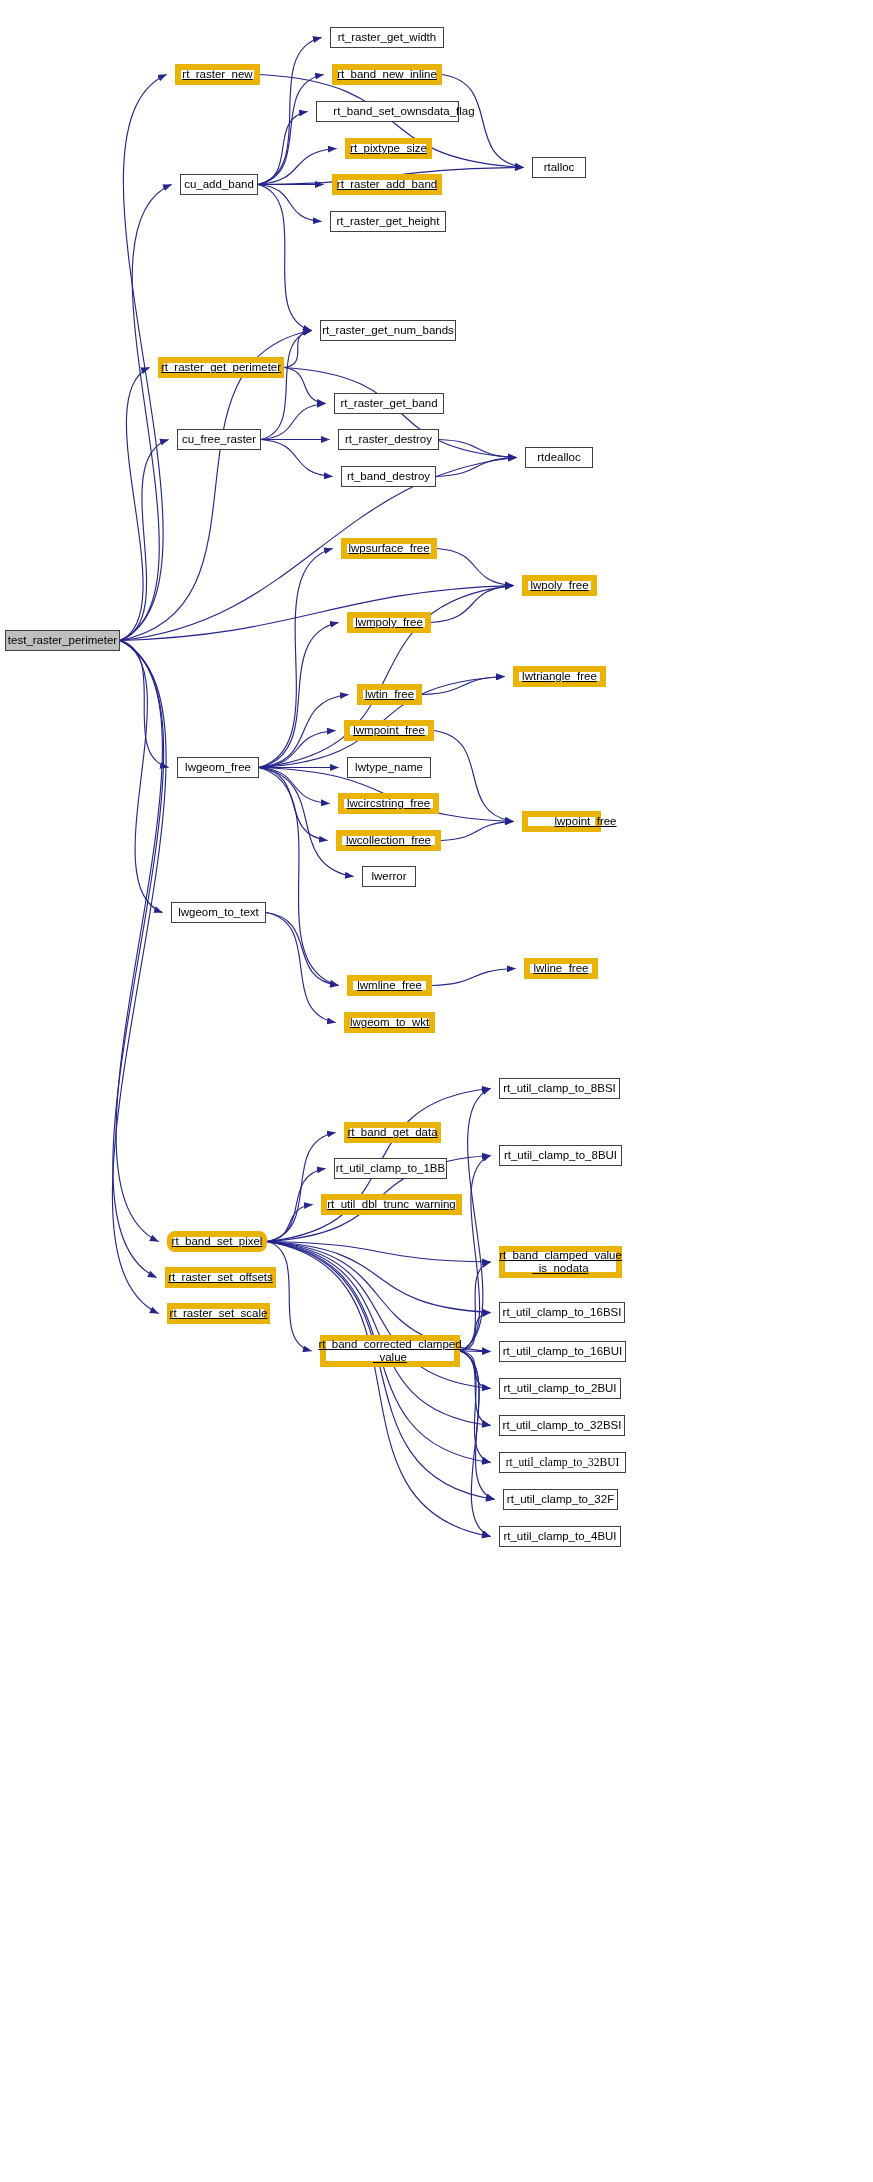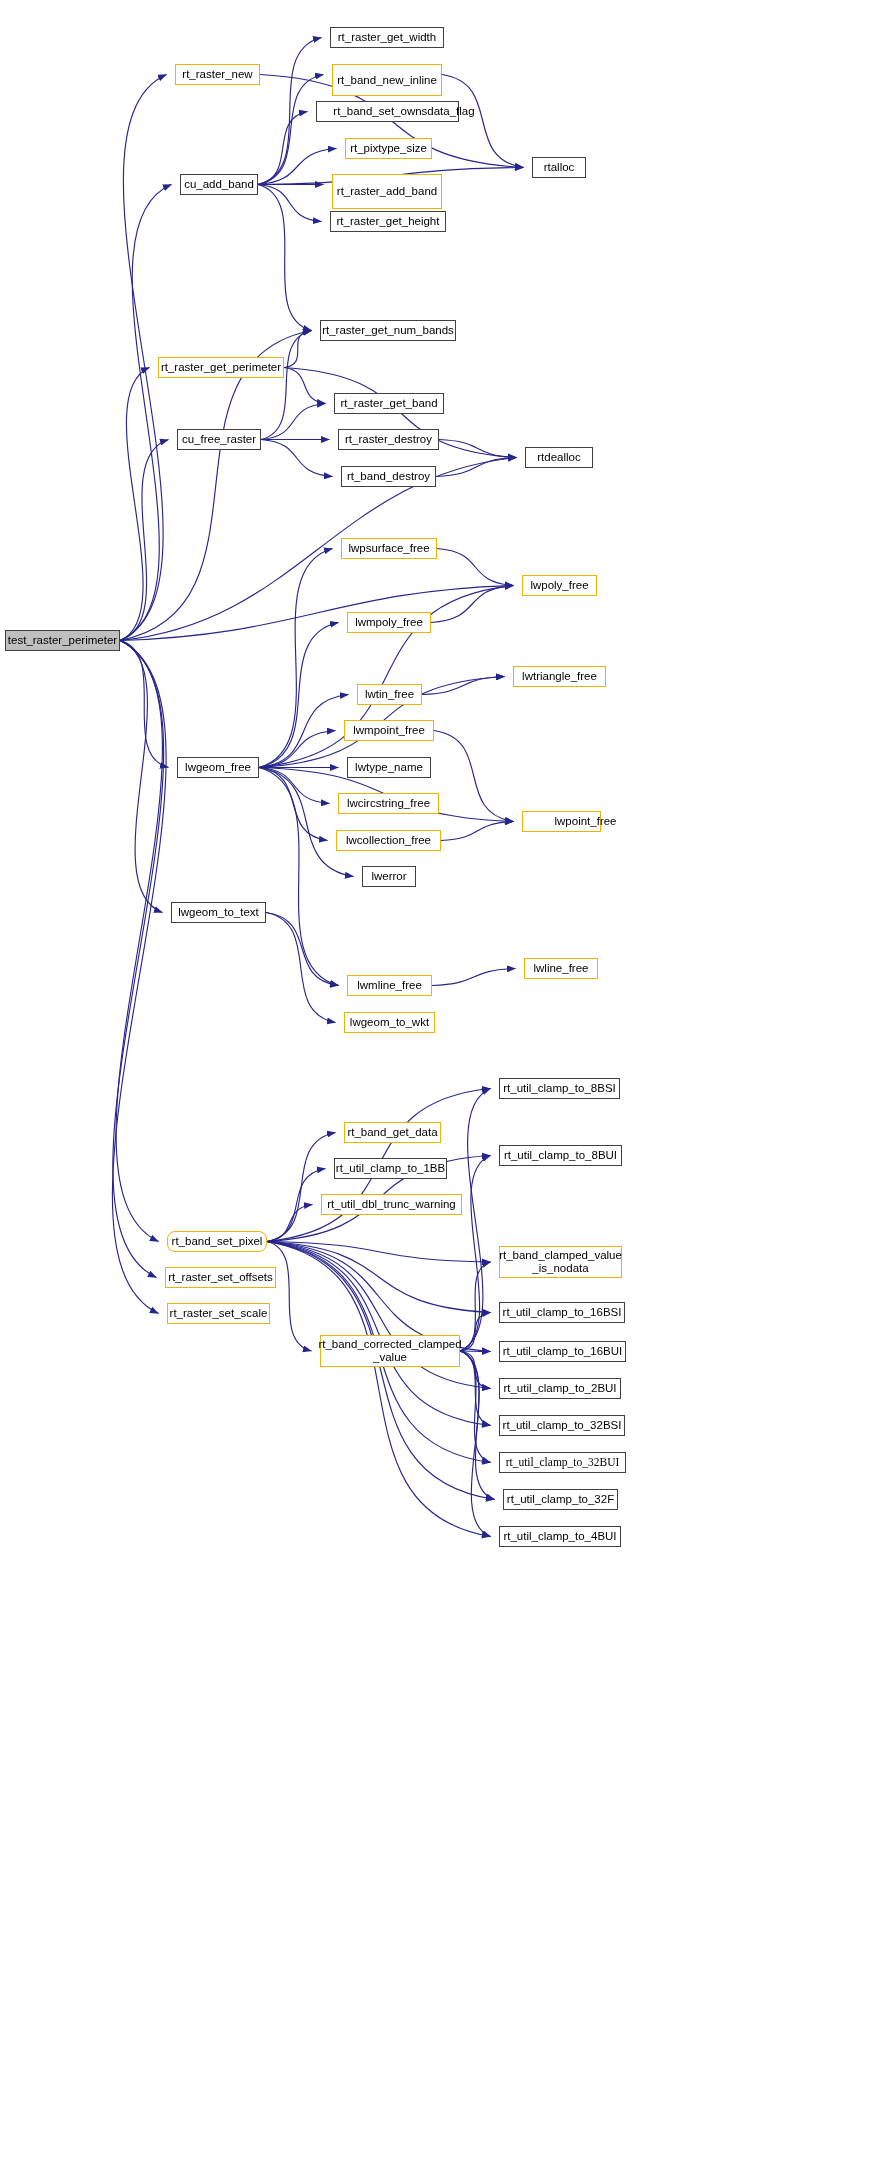--- a/index.html
+++ b/index.html
@@ -17,21 +17,21 @@
     display:flex;align-items:center;justify-content:center;
     background:#ffffff;
     font-size:11.5px;
     color:#000000;
     line-height:1.12;
     text-align:center;
     white-space:pre;
     letter-spacing:0px;
   }
   .node.black{border:1px solid #404040;}
-  .node.red{border:1px solid #eab308;}
+  .node.red{border:6px solid #eab308;text-decoration:underline;}
   .node.root{border:1px solid #404040;background:#bfbfbf;}
   .node span{pointer-events:none;}
 </style>
 </head>
 <body>
 
 <div id="canvas">
   <svg id="edges" viewBox="0 0 873 2182" preserveAspectRatio="none">
     <defs>
       <marker id="ah" markerWidth="9" markerHeight="7" refX="8.6" refY="3.5" orient="auto" markerUnits="userSpaceOnUse">
@@ -114,24 +114,24 @@
         <path d="M460,1351 C496.845,1362.15 453.655,1451.35 490.5,1462.5" marker-end="url(#ah)"></path>
         <path d="M460,1351 C505.705,1365.85 448.795,1484.65 494.5,1499.5" marker-end="url(#ah)"></path>
         <path d="M460,1351 C510.165,1369.55 440.335,1517.95 490.5,1536.5" marker-end="url(#ah)"></path>
       </g>
   </svg>
   <div id="node-layer">
       <div class="node root" style="left: 5px; top: 630px; width: 115px; height: 21px;"><span>test_raster_perimeter</span></div>
       <div class="node red" style="left: 175px; top: 64px; width: 85px; height: 21px;"><span>rt_raster_new</span></div>
       <div class="node black" style="left: 180px; top: 174px; width: 78px; height: 21px;"><span>cu_add_band</span></div>
       <div class="node black" style="left: 330px; top: 27px; width: 114px; height: 21px;"><span>rt_raster_get_width</span></div>
-      <div class="node red" style="left: 332px; top: 64px; width: 110px; height: 32px;"><span>rt_band_new_inline</span></div>
+      <div class="node red" style="left: 332px; top: 64px; width: 110px; height: 21px;"><span>rt_band_new_inline</span></div>
       <div class="node black" style="left: 316px; top: 101px; width: 143px; height: 21px; padding-left: 33px;"><span>rt_band_set_ownsdata_flag</span></div>
       <div class="node red" style="left: 345px; top: 138px; width: 87px; height: 21px;"><span>rt_pixtype_size</span></div>
-      <div class="node red" style="left: 332px; top: 174px; width: 110px; height: 35px;"><span>rt_raster_add_band</span></div>
+      <div class="node red" style="left: 332px; top: 174px; width: 110px; height: 21px;"><span>rt_raster_add_band</span></div>
       <div class="node black" style="left: 330px; top: 211px; width: 116px; height: 21px;"><span>rt_raster_get_height</span></div>
       <div class="node black" style="left: 532px; top: 157px; width: 54px; height: 21px;"><span>rtalloc</span></div>
       <div class="node black" style="left: 320px; top: 320px; width: 136px; height: 21px;"><span>rt_raster_get_num_bands</span></div>
       <div class="node red" style="left: 158px; top: 357px; width: 126px; height: 21px;"><span>rt_raster_get_perimeter</span></div>
       <div class="node black" style="left: 334px; top: 393px; width: 110px; height: 21px;"><span>rt_raster_get_band</span></div>
       <div class="node black" style="left: 177px; top: 429px; width: 84px; height: 21px;"><span>cu_free_raster</span></div>
       <div class="node black" style="left: 338px; top: 429px; width: 101px; height: 21px;"><span>rt_raster_destroy</span></div>
       <div class="node black" style="left: 341px; top: 466px; width: 95px; height: 21px;"><span>rt_band_destroy</span></div>
       <div class="node black" style="left: 525px; top: 447px; width: 68px; height: 21px;"><span>rtdealloc</span></div>
       <div class="node red" style="left: 341px; top: 538px; width: 96px; height: 21px;"><span>lwpsurface_free</span></div>

